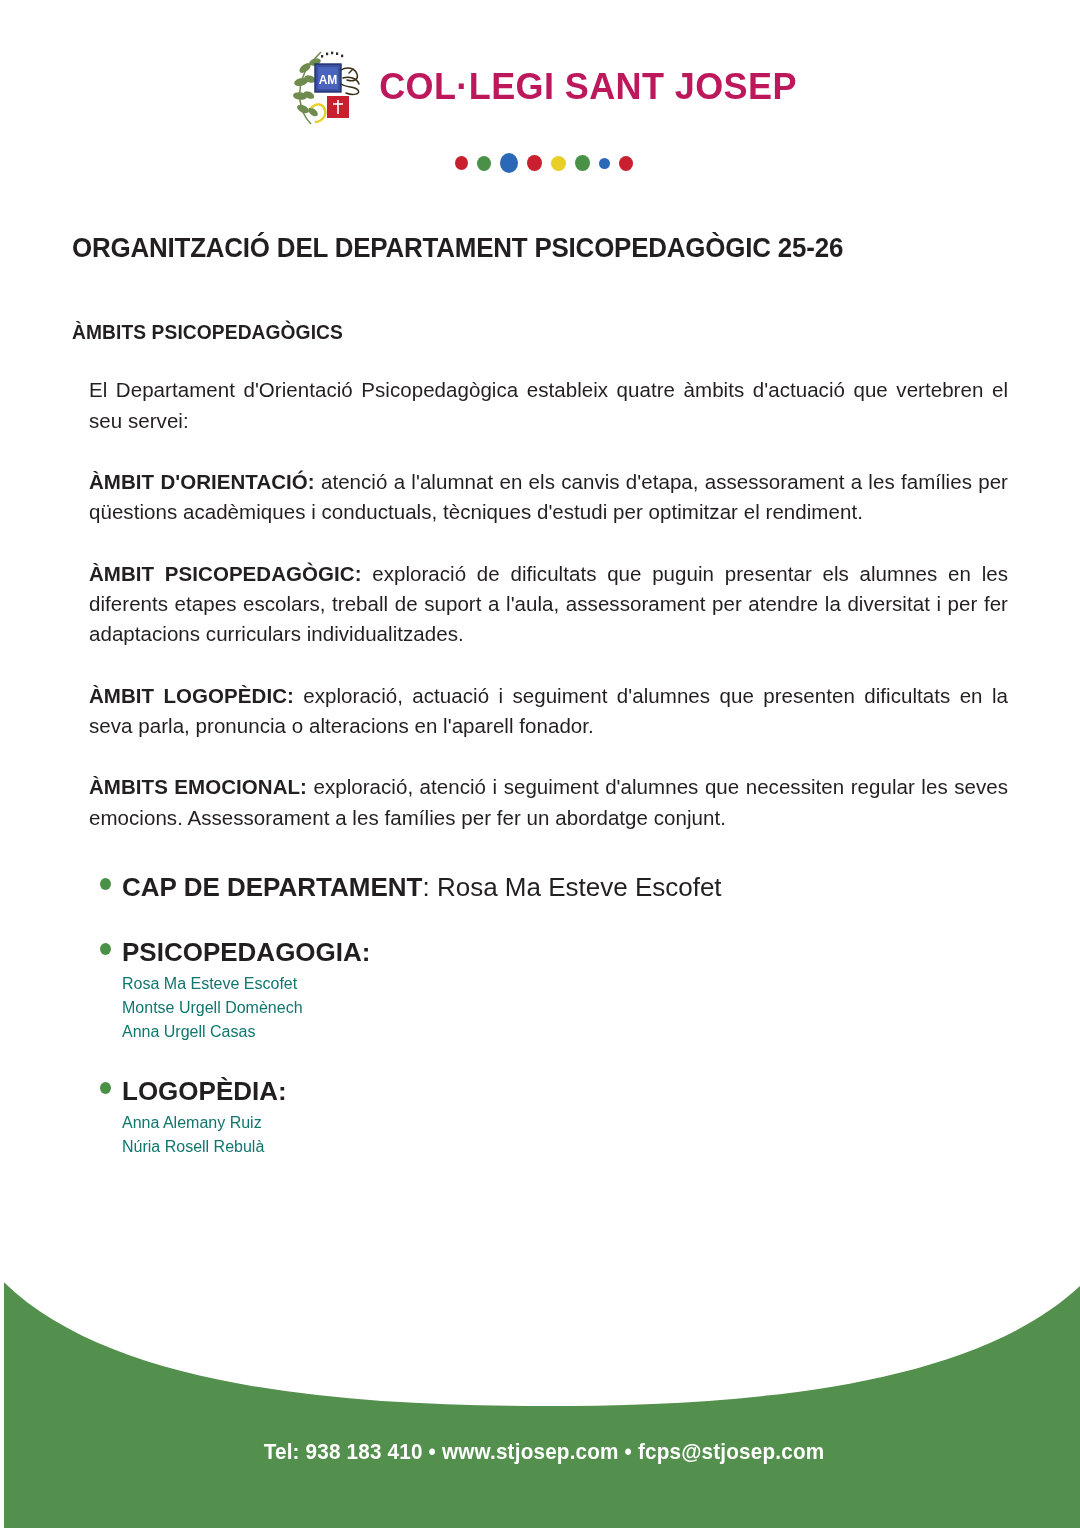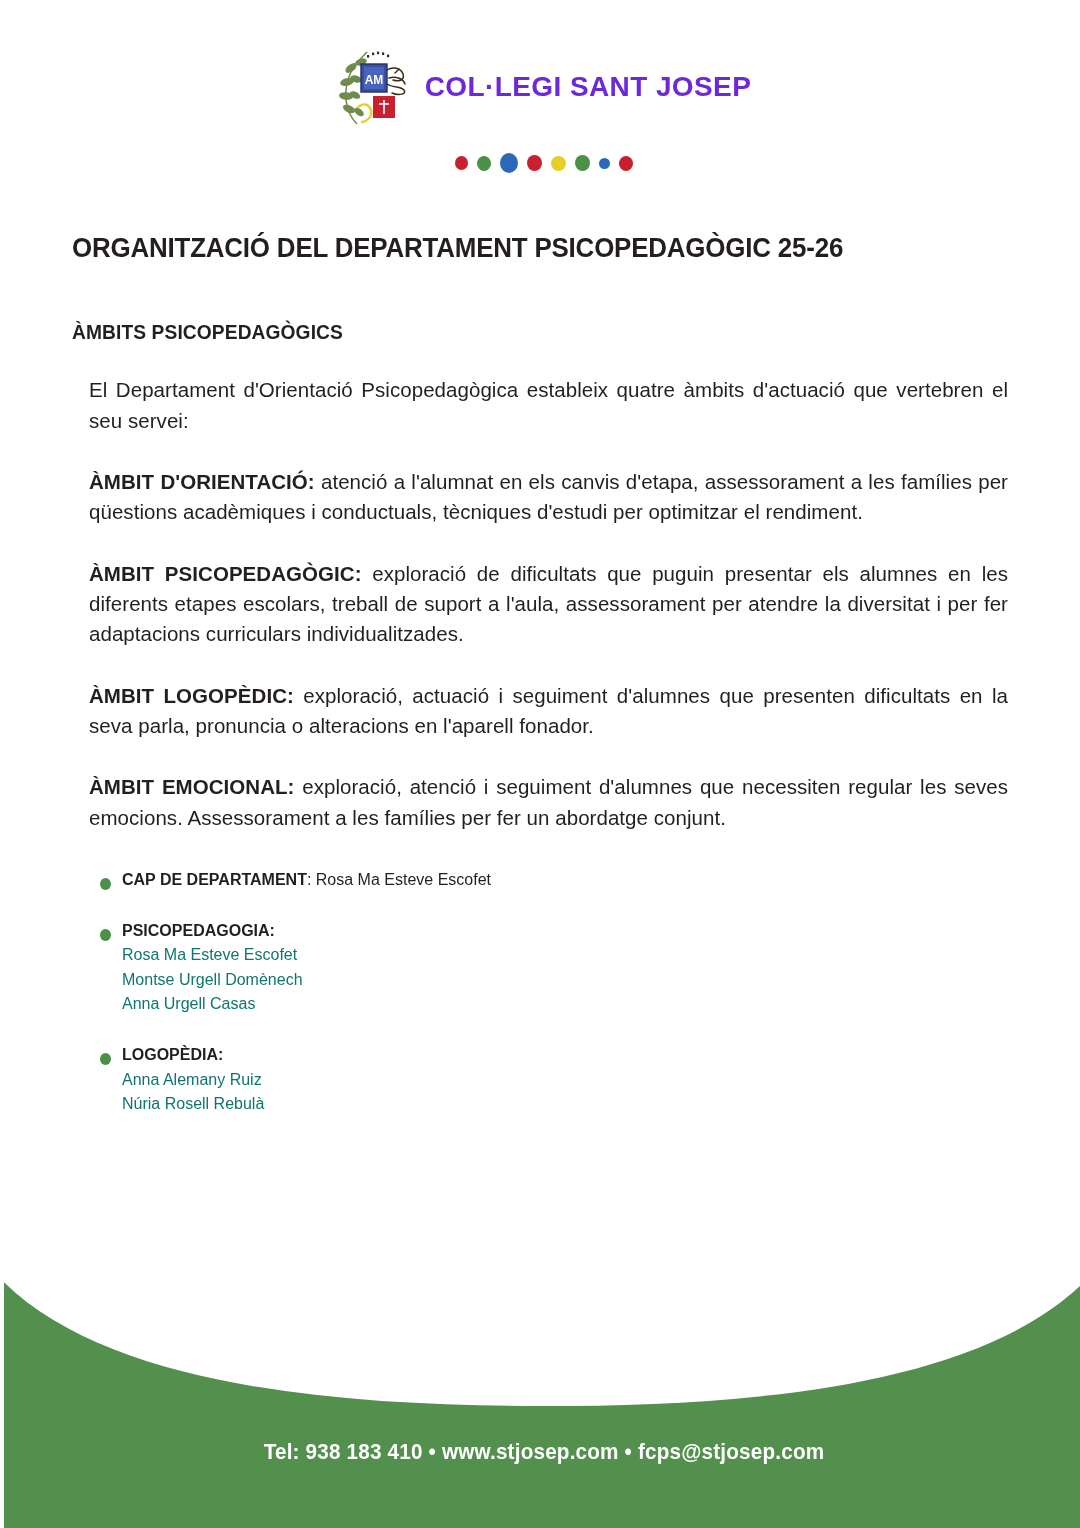--- a/index.html
+++ b/index.html
@@ -37,25 +37,25 @@
     width: 74px;
     height: 84px;
     flex: none;
     display: block;
   }
   .brand-text {
     text-align: center;
     padding-bottom: 2px;
   }
   .brand-name {
-    font-size: 28px;
+    font-size: 36px;
     font-weight: 700;
     letter-spacing: 0.4px;
     line-height: 1.04;
-    color: #6d28d9;
+    color: #be185d;
     font-family: "Liberation Sans", sans-serif;
     white-space: nowrap;
   }
   .brand-sub {
     font-size: 20px;
     font-weight: 400;
     color: #3a3a3a;
     margin-top: 6px;
     letter-spacing: 0.1px;
     white-space: nowrap;
@@ -128,21 +128,21 @@
     position: absolute;
     left: -22px;
     top: 9px;
     width: 11px;
     height: 12px;
     border-radius: 50%;
     background: #4a9147;
     display: block;
   }
   .li-head {
-    font-size: 16px;
+    font-size: 26px;
     line-height: 1.42;
     color: #231f20;
   }
   .li-head .label {
     font-weight: 700;
   }
   .names {
     margin-top: 1px;
   }
   .names .name {
@@ -253,21 +253,21 @@
     <h1 class="doc-title">ORGANITZACIÓ DEL DEPARTAMENT PSICOPEDAGÒGIC 25-26</h1>
 
     <h2 class="section-title">ÀMBITS PSICOPEDAGÒGICS</h2>
 
     <p class="para">El Departament d'Orientació Psicopedagògica estableix quatre àmbits d'actuació que vertebren el seu servei:</p>
 
     <div>
         <p class="para"><span class="lead">ÀMBIT D'ORIENTACIÓ:</span><span> atenció a l'alumnat en els canvis d'etapa, assessorament a les famílies per qüestions acadèmiques i conductuals, tècniques d'estudi per optimitzar el rendiment.</span></p>
         <p class="para"><span class="lead">ÀMBIT PSICOPEDAGÒGIC:</span><span> exploració de dificultats que puguin presentar els alumnes en les diferents etapes escolars, treball de suport a l'aula, assessorament per atendre la diversitat i per fer adaptacions curriculars individualitzades.</span></p>
         <p class="para"><span class="lead">ÀMBIT LOGOPÈDIC:</span><span> exploració, actuació i seguiment d'alumnes que presenten dificultats en la seva parla, pronuncia o alteracions en l'aparell fonador.</span></p>
-        <p class="para"><span class="lead">ÀMBIT EMOCIONAL:</span><span> exploració, atenció i seguiment d'alumnes que necessiten regular les seves emocions. Assessorament a les famílies per fer un abordatge conjunt.</span></p>
+        <p class="para"><span class="lead">ÀMBITS EMOCIONAL:</span><span> exploració, atenció i seguiment d'alumnes que necessiten regular les seves emocions. Assessorament a les famílies per fer un abordatge conjunt.</span></p>
       </div>
 
     <ul class="staff">
         <li>
           <span class="bullet"></span>
           <div class="li-head"><span class="label">CAP DE DEPARTAMENT</span><span>: Rosa Ma Esteve Escofet</span></div>
         </li>
         <li>
           <span class="bullet"></span>
           <div class="li-head"><span class="label">PSICOPEDAGOGIA:</span></div>

